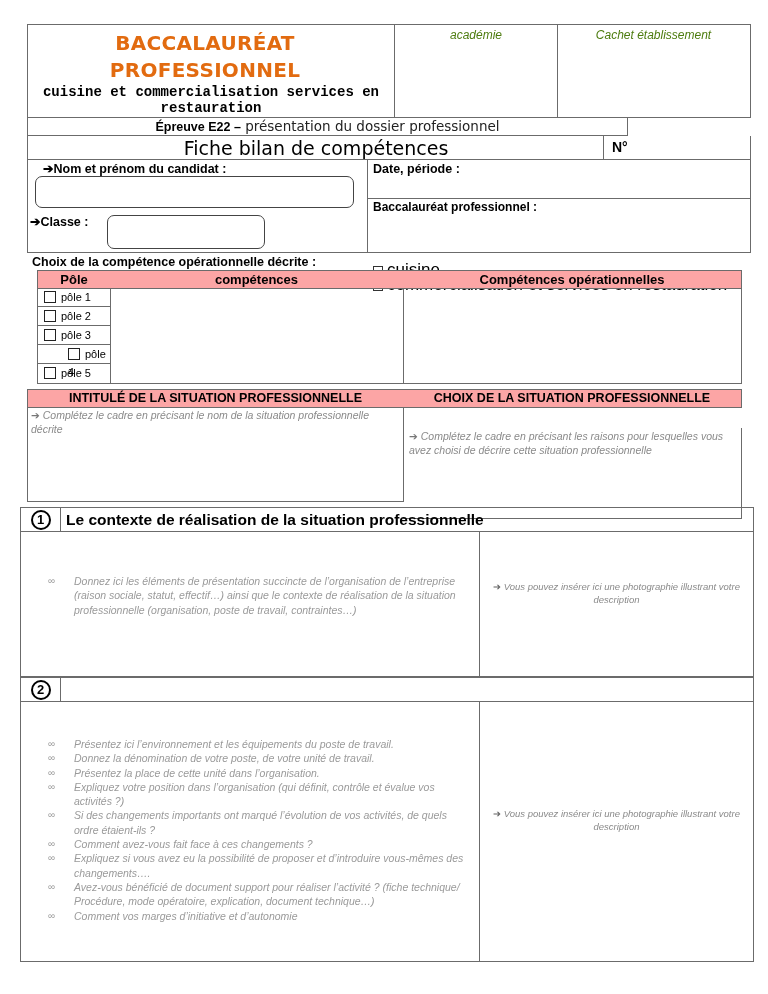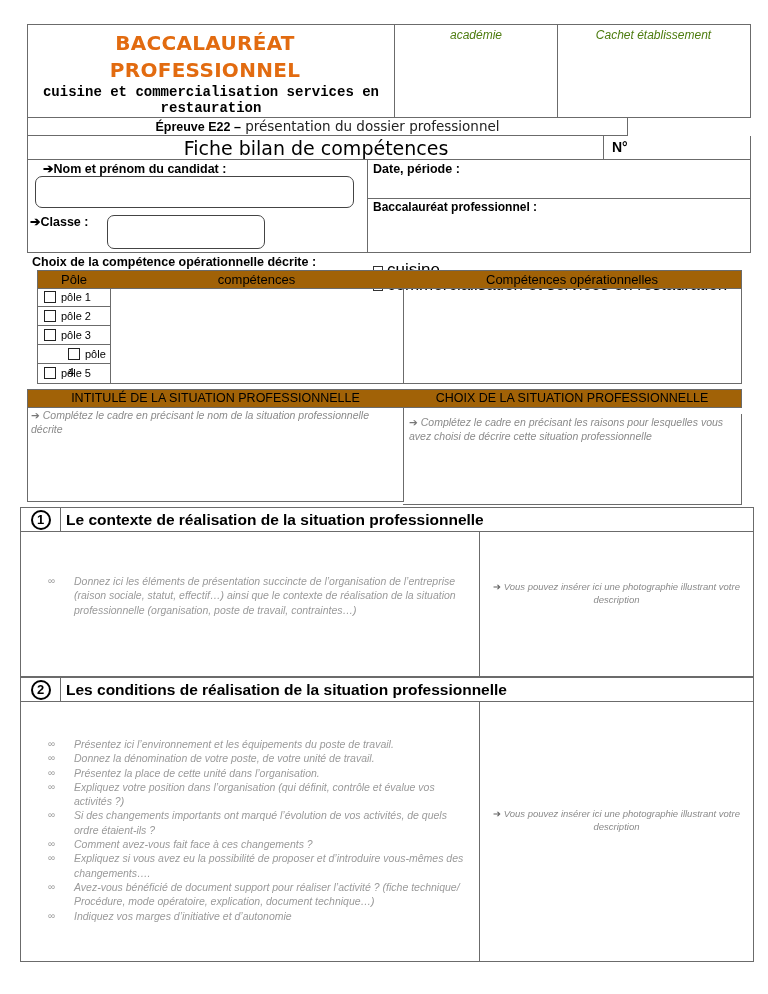--- a/index.html
+++ b/index.html
@@ -34,34 +34,34 @@
     #bac-cell { left: 367px; top: 198px; width: 384px; height: 55px; border: 1px solid #6b6b6b; border-top: none; }
     #bac-label { left: 373px; top: 200px; font-size: 12px; }
     .cb-line { font-size: 17px; line-height: 15px; margin-top: 48px; }
     .cb-box { display: inline-block; width: 10px; height: 10px; border: 1px solid #333; margin-right: 4px; vertical-align: -1px; }
     #bac-opt1 { left: 373px; top: 214px; }
     #bac-opt2 { left: 373px; top: 229px; }
     #cand-bottom { left: 27px; top: 252px; width: 341px; height: 1px; background: #6b6b6b; }
 
     
     #choix-title { left: 32px; top: 255px; font-weight: bold; font-size: 12.5px; }
-    .thead { background: #a16207; font-weight: normal; font-size: 13px; text-align: center; line-height: 17px; }
+    .thead { background: #fca5a5; font-weight: bold; font-size: 13px; text-align: center; line-height: 17px; }
     #th-pole { left: 37px; top: 270px; width: 74px; height: 19px; border: 1px solid #6b6b6b; }
     #th-comp { left: 110px; top: 270px; width: 294px; height: 19px; border: 1px solid #6b6b6b; border-left: none; }
     #th-op { left: 403px; top: 270px; width: 339px; height: 19px; border: 1px solid #6b6b6b; border-left: none; }
     .pole-row { left: 37px; width: 74px; height: 19px; border: 1px solid #6b6b6b; border-top: none; font-size: 11px; line-height: 18px; padding-left: 6px; }
     .pole-row .cb-box { width: 12px; height: 12px; border: 1.5px solid #222; margin-right: 5px; vertical-align: -2px; }
     #comp-body { left: 110px; top: 288px; width: 294px; height: 96px; border: 1px solid #6b6b6b; border-top: none; border-left: none; }
     #op-body { left: 403px; top: 288px; width: 339px; height: 96px; border: 1px solid #6b6b6b; border-top: none; border-left: none; }
 
     
     #th-intitule { left: 27px; top: 389px; width: 377px; height: 19px; border: 1px solid #6b6b6b; font-size: 12.5px; }
     #th-choix { left: 403px; top: 389px; width: 339px; height: 19px; border: 1px solid #6b6b6b; border-left: none; font-size: 12.5px; }
     #body-intitule { left: 27px; top: 407px; width: 377px; height: 95px; border: 1px solid #6b6b6b; border-top: none; padding: 1px 3px; }
-    #body-choix { left: 403px; top: 414px; width: 339px; height: 91px; border: 1px solid #6b6b6b; border-top: none; border-left: none; padding: 1px 6px; }
+    #body-choix { left: 403px; top: 428px; width: 339px; height: 91px; border: 1px solid #6b6b6b; border-top: none; border-left: none; padding: 1px 6px; }
     .hint { font-style: italic; color: #8a8a8a; font-size: 10.5px; line-height: 14px; }
     .hint .arrow { font-style: normal; color: #777; }
 
     
     .sec-head { left: 20px; width: 734px; height: 25px; border: 1px solid #6b6b6b; }
     .sec-num { position: absolute; left: 0; top: 0; width: 40px; height: 23px; border-right: 1px solid #6b6b6b; display: flex; align-items: center; justify-content: center; }
     .sec-num .circ { width: 20px; height: 20px; border: 2px solid #000; border-radius: 50%; font-weight: bold; font-size: 13px; line-height: 16px; text-align: center; }
     .sec-title { position: absolute; left: 45px; top: 0; font-weight: bold; font-size: 15.5px; line-height: 24px; }
     .sec-left { left: 20px; width: 460px; border: 1px solid #6b6b6b; border-top: none; }
     .sec-right { left: 479px; width: 275px; border: 1px solid #6b6b6b; border-top: none; }
@@ -170,32 +170,31 @@
 <div class="abs sec-right" style="top:531px; height:146px;">
   <div class="photo-hint" style="top:50px;">
     <span class="arrow">➔</span> <span>Vous pouvez insérer ici une photographie illustrant votre description</span>
   </div>
 </div>
 
 <div class="abs sec-head" style="top:677px;">
   <div class="sec-num">
     <div class="circ">2</div>
   </div>
-  <div class="sec-title">Les conditions de réalisation de la situation professionnelle</div>
 </div>
 <div class="abs sec-left" style="top:701px; height:261px;">
 </div>
 <ul class="bul-list" style="top:737px;">
   <li><span class="bul">∞</span><span>Présentez ici l’environnement et les équipements du poste de travail.</span></li>
   <li><span class="bul">∞</span><span>Donnez la dénomination de votre poste, de votre unité de travail.</span></li>
   <li><span class="bul">∞</span><span>Présentez la place de cette unité dans l’organisation.</span></li>
   <li><span class="bul">∞</span><span>Expliquez votre position dans l’organisation (qui définit, contrôle et évalue vos activités ?)</span></li>
   <li><span class="bul">∞</span><span>Si des changements importants ont marqué l’évolution de vos activités, de quels ordre étaient-ils ?</span></li>
   <li><span class="bul">∞</span><span>Comment avez-vous fait face à ces changements ?</span></li>
   <li><span class="bul">∞</span><span>Expliquez si vous avez eu la possibilité de proposer et d’introduire vous-mêmes des changements….</span></li>
   <li><span class="bul">∞</span><span>Avez-vous bénéficié de document support pour réaliser l’activité ? (fiche technique/ Procédure, mode opératoire, explication, document technique…)</span></li>
-  <li><span class="bul">∞</span><span>Indiquez vos marges d’initiative et d’autonomie</span></li>
+  <li><span class="bul">∞</span><span>Comment vos marges d’initiative et d’autonomie</span></li>
 </ul>
 <div class="abs sec-right" style="top:701px; height:261px;">
   <div class="photo-hint" style="top:107px;">
     <span class="arrow">➔</span> <span>Vous pouvez insérer ici une photographie illustrant votre description</span>
   </div>
 </div>
 
 </body></html>

